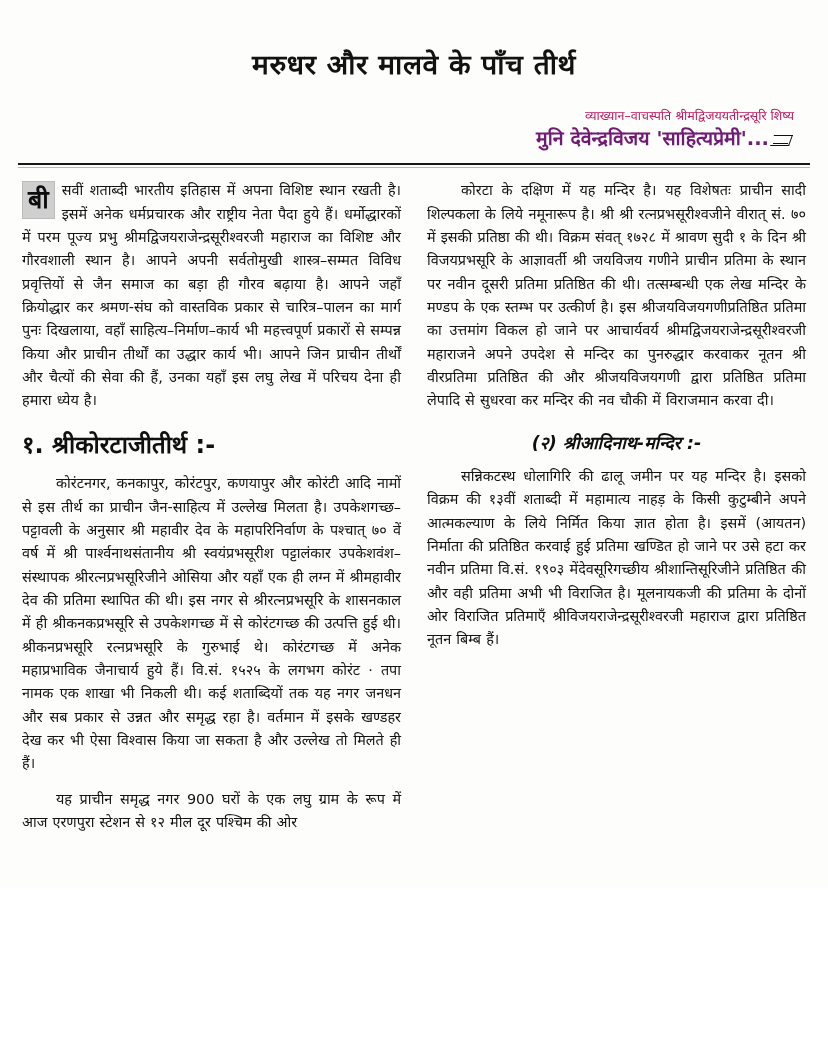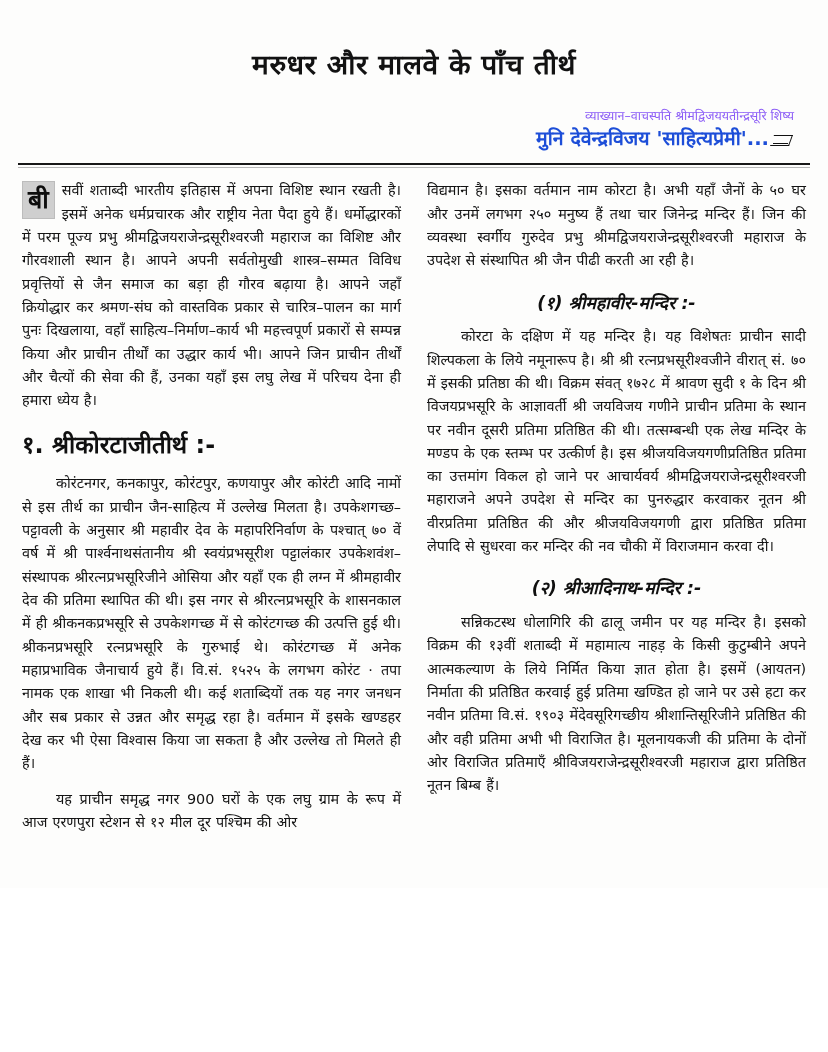--- a/index.html
+++ b/index.html
@@ -36,30 +36,30 @@
   }
 
   .byline-block {
     margin-top: 26px;
     padding-right: 34px;
     text-align: right;
   }
   .byline-sub {
     font-family: "DejaVu Sans", sans-serif;
     font-size: 12.5px;
-    color: #8b5cf6;
+    color: #be185d;
     line-height: 1.3;
     margin: 0 0 3px 10px;
     white-space: nowrap;
   }
   .byline-main {
     font-family: "DejaVu Sans", sans-serif;
     font-size: 19.5px;
     font-weight: bold;
-    color: #1d4ed8;
+    color: #701a75;
     line-height: 1.25;
     margin: 0;
     white-space: nowrap;
   }
   .byline-flourish {
     display: inline-block;
     width: 22px;
     height: 13px;
     margin-left: 3px;
     position: relative;
@@ -230,23 +230,21 @@
       <p class="para"><span class="dropcap">बी</span><span>सवीं शताब्दी भारतीय इतिहास में  अपना विशिष्ट स्थान रखती है। इसमें अनेक धर्मप्रचारक और  राष्ट्रीय नेता पैदा हुये हैं। धर्मोद्धारकों में परम पूज्य प्रभु  श्रीमद्विजयराजेन्द्रसूरीश्वरजी महाराज का विशिष्ट और  गौरवशाली स्थान है। आपने अपनी सर्वतोमुखी शास्त्र–सम्मत  विविध प्रवृत्तियों से जैन समाज का बड़ा ही गौरव बढ़ाया है।  आपने जहाँ क्रियोद्धार कर श्रमण-संघ को वास्तविक प्रकार  से चारित्र–पालन का मार्ग पुनः दिखलाया, वहाँ  साहित्य–निर्माण–कार्य भी महत्त्वपूर्ण प्रकारों से सम्पन्न किया और प्राचीन तीर्थों का उद्धार कार्य भी। आपने जिन प्राचीन तीर्थों और चैत्यों की सेवा की हैं, उनका यहाँ इस लघु लेख में परिचय देना ही हमारा ध्येय है।</span></p>
 
       <h2 class="sec-head">१. श्रीकोरटाजीतीर्थ :-</h2>
 
       <p class="para indent">कोरंटनगर, कनकापुर, कोरंटपुर, कणयापुर और कोरंटी आदि  नामों से इस तीर्थ का प्राचीन जैन-साहित्य में उल्लेख मिलता  है। उपकेशगच्छ–पट्टावली के अनुसार श्री महावीर देव के महापरिनिर्वाण के पश्चात् ७० वें वर्ष में श्री  पार्श्वनाथसंतानीय श्री  स्वयंप्रभसूरीश  पट्टालंकार  उपकेशवंश–संस्थापक श्रीरत्नप्रभसूरिजीने ओसिया और यहाँ एक  ही लग्न में श्रीमहावीर देव की प्रतिमा स्थापित की थी। इस  नगर से श्रीरत्नप्रभसूरि के शासनकाल में ही  श्रीकनकप्रभसूरि से उपकेशगच्छ में से कोरंटगच्छ की उत्पत्ति हुई थी।   श्रीकनप्रभसूरि रत्नप्रभसूरि के गुरुभाई थे। कोरंटगच्छ में अनेक  महाप्रभाविक जैनाचार्य हुये हैं। वि.सं. १५२५ के लगभग कोरंट · तपा नामक एक शाखा भी निकली थी। कई शताब्दियों तक यह  नगर जनधन और सब प्रकार से उन्नत और समृद्ध रहा है।  वर्तमान में इसके खण्डहर देख कर भी ऐसा विश्वास किया जा सकता  है और उल्लेख तो मिलते ही हैं।</p>
 
       <p class="para indent">यह प्राचीन समृद्ध नगर 900 घरों के एक लघु ग्राम के रूप  में आज एरणपुरा स्टेशन से १२ मील दूर पश्चिम की ओर</p>
     </div>
 
     <div class="col">
-      <p class="para">विद्यमान है। इसका वर्तमान नाम कोरटा है। अभी यहाँ जैनों के ५० घर और उनमें लगभग २५० मनुष्य हैं तथा चार जिनेन्द्र मन्दिर हैं। जिन की  व्यवस्था स्वर्गीय गुरुदेव प्रभु श्रीमद्विजयराजेन्द्रसूरीश्वरजी महाराज के उपदेश से संस्थापित  श्री जैन पीढी करती आ रही है।</p>
-
-      <h2 class="sec-head center">(१) श्रीमहावीर-मन्दिर :-</h2>
+
 
       <p class="para indent">कोरटा के दक्षिण में यह मन्दिर है। यह विशेषतः प्राचीन सादी  शिल्पकला के लिये नमूनारूप है। श्री श्री रत्नप्रभसूरीश्वजीने वीरात् सं. ७० में इसकी प्रतिष्ठा की थी। विक्रम संवत् १७२८  में श्रावण सुदी १ के दिन श्री विजयप्रभसूरि के आज्ञावर्ती श्री जयविजय गणीने प्राचीन प्रतिमा के स्थान पर नवीन दूसरी  प्रतिमा प्रतिष्ठित की थी। तत्सम्बन्धी एक लेख मन्दिर के  मण्डप के एक स्तम्भ पर उत्कीर्ण है। इस  श्रीजयविजयगणीप्रतिष्ठित प्रतिमा का उत्तमांग विकल हो जाने  पर आचार्यवर्य श्रीमद्विजयराजेन्द्रसूरीश्वरजी महाराजने अपने  उपदेश से मन्दिर का पुनरुद्धार करवाकर नूतन श्री वीरप्रतिमा  प्रतिष्ठित की और श्रीजयविजयगणी द्वारा प्रतिष्ठित प्रतिमा लेपादि से सुधरवा कर मन्दिर की नव चौकी में  विराजमान करवा दी।</p>
 
       <h2 class="sec-head center">(२) श्रीआदिनाथ-मन्दिर :-</h2>
 
       <p class="para indent">सन्निकटस्थ धोलागिरि की ढालू जमीन पर यह मन्दिर है। इसको विक्रम की १३वीं शताब्दी में महामात्य नाहड़ के किसी कुटुम्बीने अपने आत्मकल्याण के लिये निर्मित किया ज्ञात होता है। इसमें (आयतन) निर्माता की प्रतिष्ठित करवाई हुई प्रतिमा खण्डित हो जाने पर उसे हटा कर नवीन प्रतिमा वि.सं. १९०३ मेंदेवसूरिगच्छीय श्रीशान्तिसूरिजीने प्रतिष्ठित की और वही  प्रतिमा अभी भी विराजित है। मूलनायकजी की प्रतिमा के दोनों  ओर विराजित प्रतिमाएँ   श्रीविजयराजेन्द्रसूरीश्वरजी महाराज  द्वारा प्रतिष्ठित नूतन बिम्ब हैं।</p>
     </div>
 
   </div>
 

